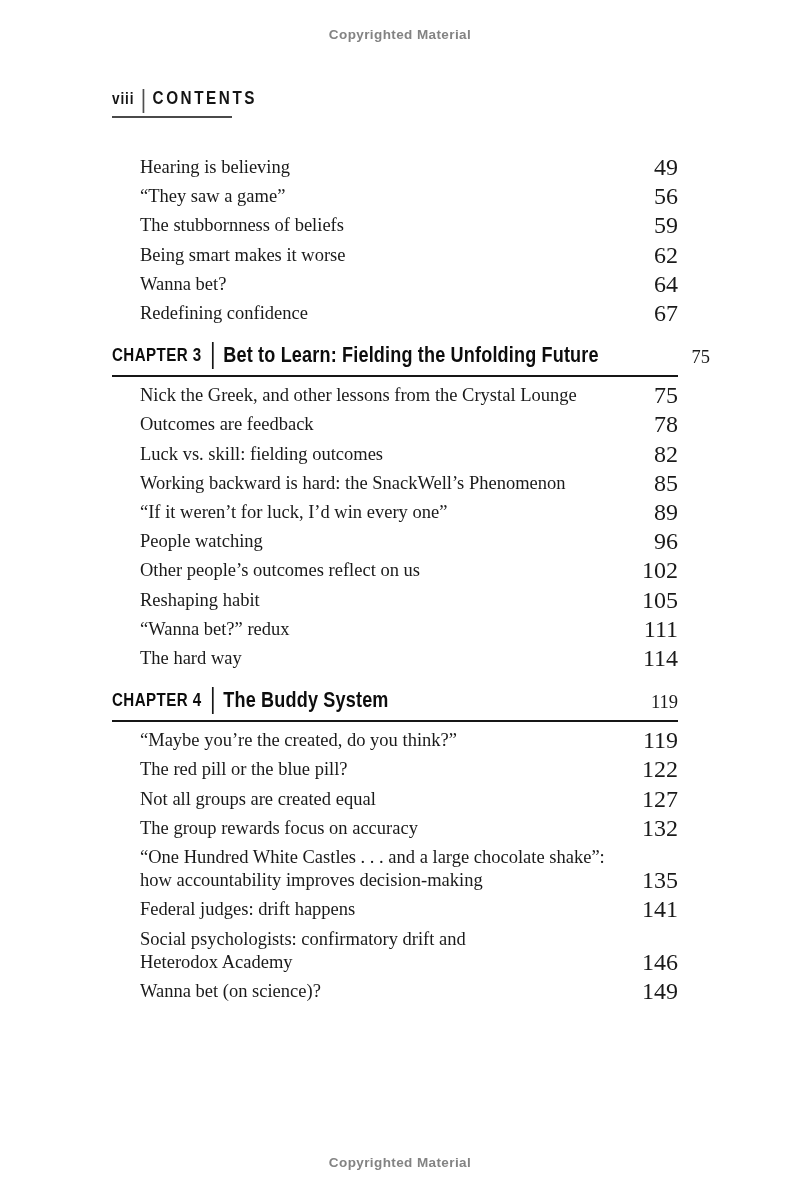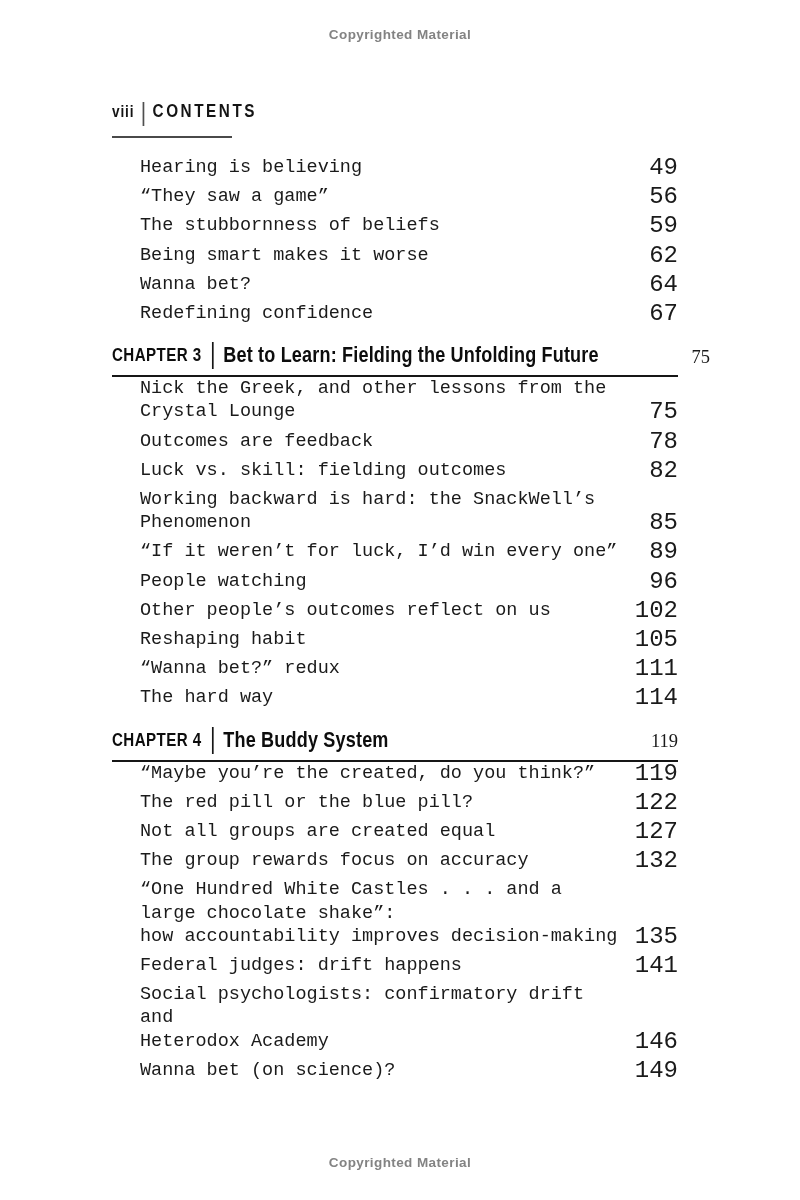--- a/index.html
+++ b/index.html
@@ -26,24 +26,24 @@
     letter-spacing: 0.4px;
     color: #838383;
   }
   .copyright-top { top: 27px; }
   .copyright-bottom { top: 1155px; }
 
   
   .running-header {
     position: absolute;
     left: 112px;
-    top: 101px;
+    top: 88px;
     width: 120px;
     border-bottom: 2px solid #4a4a4a;
-    padding-bottom: 14px;
+    padding-bottom: 7px;
   }
   .header-inner {
     display: inline-flex;
     align-items: center;
     gap: 10px;
     transform: scaleX(0.85);
     transform-origin: left bottom;
     font-family: "Liberation Sans", sans-serif;
     font-weight: 700;
     color: #141414;
@@ -58,41 +58,40 @@
     position: absolute;
     left: 112px;
     top: 156px;
     width: 566px;
   }
 
   .entry {
     display: flex;
     align-items: flex-end;
     margin-bottom: 6px;
-    font-family: Liberation Mono, monospace;
   }
   .entry-title {
     flex: 1;
     padding-left: 28px;
     font-size: 18.5px;
     line-height: 23.2px;
     white-space: pre-line;
   }
   .entry-page {
     font-size: 24px;
     line-height: 23.2px;
     margin-left: 10px;
   }
 
   .chapter {
     display: flex;
     align-items: flex-end;
     border-bottom: 2px solid #161616;
     padding-bottom: 6px;
-    margin: 17px 0 0 0;
+    margin: 17px 0 7px 0;
   }
   .chapter-left {
     flex: 1;
     display: inline-flex;
     align-items: center;
     gap: 12px;
     transform: scaleX(0.84);
     transform-origin: left bottom;
     font-family: "Liberation Sans", sans-serif;
     font-weight: 700;

